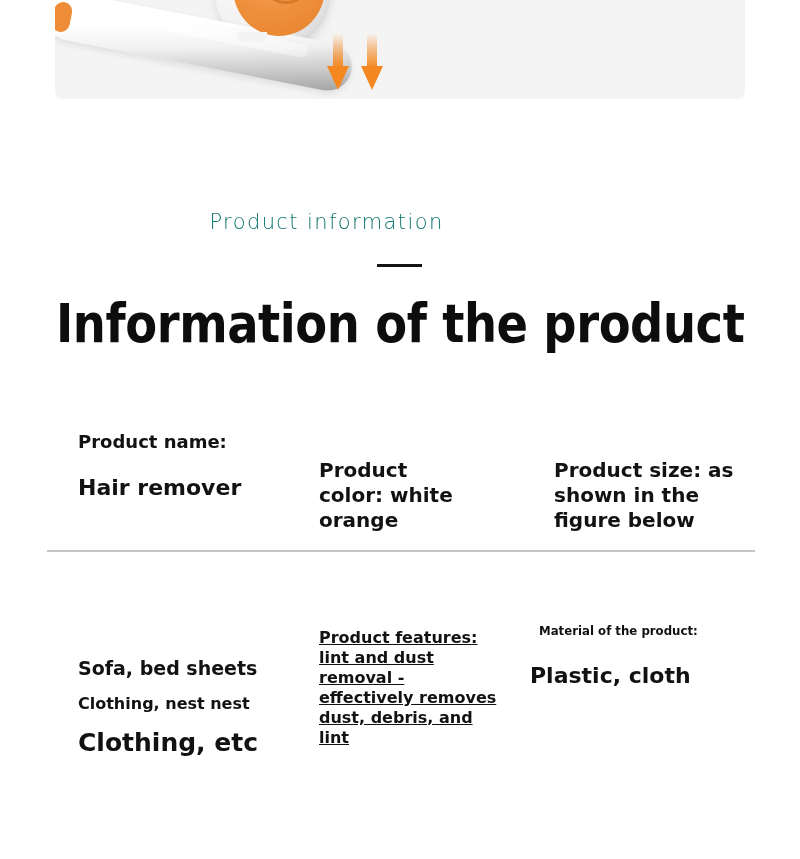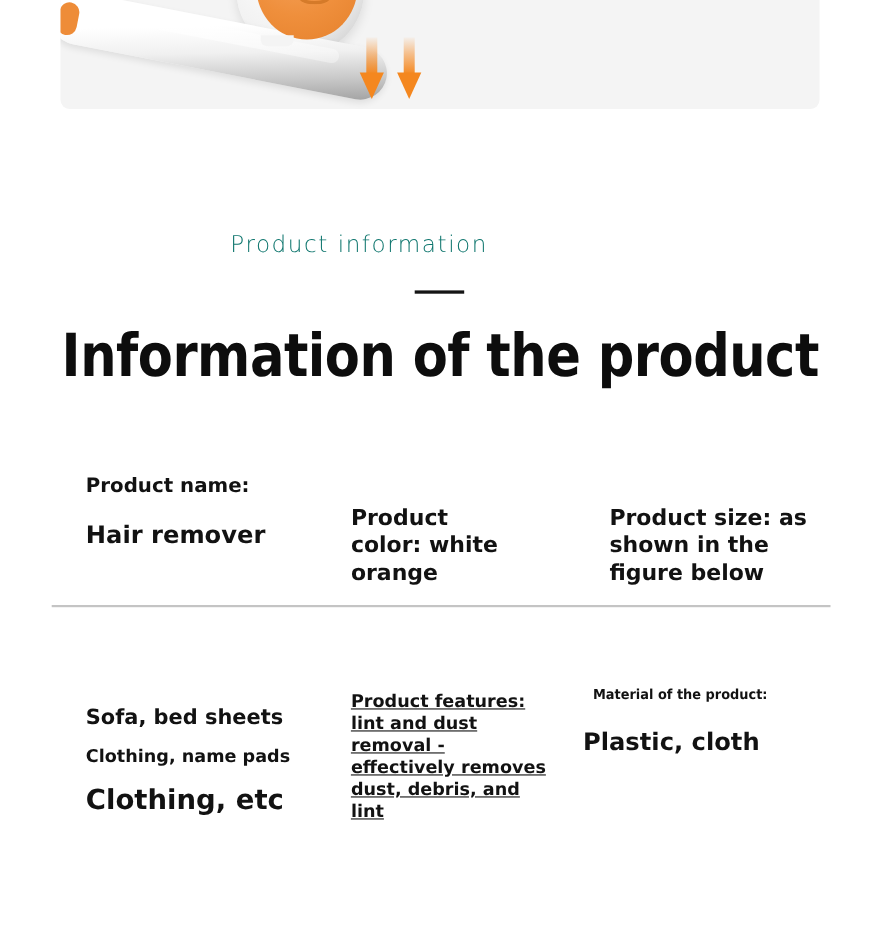--- a/index.html
+++ b/index.html
@@ -193,21 +193,21 @@
   .r1-block.wide { width: 210px; }
 
   
   .r2-small { font-size: 14px; line-height: 19px; }
   .r2-mid   { font-size: 19px; line-height: 25px; }
   .r2-sub   { font-size: 16px; line-height: 22px; }
   .r2-big   { font-size: 25px; line-height: 32px; }
   .r2-feat  { font-size: 16px; line-height: 20px; width: 185px; text-decoration: underline; }
   .r2-mat-label { font-size: 12.5px; line-height: 18px; transform: scaleX(0.94); transform-origin: left center; }
   .r2-mat-value { font-size: 22px; line-height: 28px; }
-  .gap-md { margin-top: 18px; }
+  .gap-md { margin-top: 34px; }
   .gap-lg { margin-top: 12px; }
 
   .divider {
     position: absolute;
     left: 47px;
     top: 550px;
     width: 708px;
     height: 2px;
     background: #c4c4c4;
   }
@@ -253,21 +253,21 @@
   <div class="col c3">
     <p class="label r1-block wide">Product size: as shown in the figure below</p>
   </div>
 </div>
 
 <div class="divider"></div>
 
 <div class="row row-two">
   <div class="col c1">
     <p class="value r2-mid gap-md">Sofa, bed sheets</p>
-    <p class="value r2-sub gap-lg">Clothing, name pads</p>
+    <p class="value r2-sub gap-lg">Clothing, nest nest</p>
     <p class="value r2-big gap-lg">Clothing, etc</p>
   </div>
   <div class="col c2" style="top:6px">
     <p class="label r2-feat">Product features: lint and dust removal - effectively removes dust, debris, and lint</p>
   </div>
   <div class="col c3" style="left:539px">
     <p class="label r2-mat-label">Material of the product:</p>
     <p class="value r2-mat-value" style="margin-top:22px;margin-left:-9px">Plastic, cloth</p>
   </div>
 </div>

